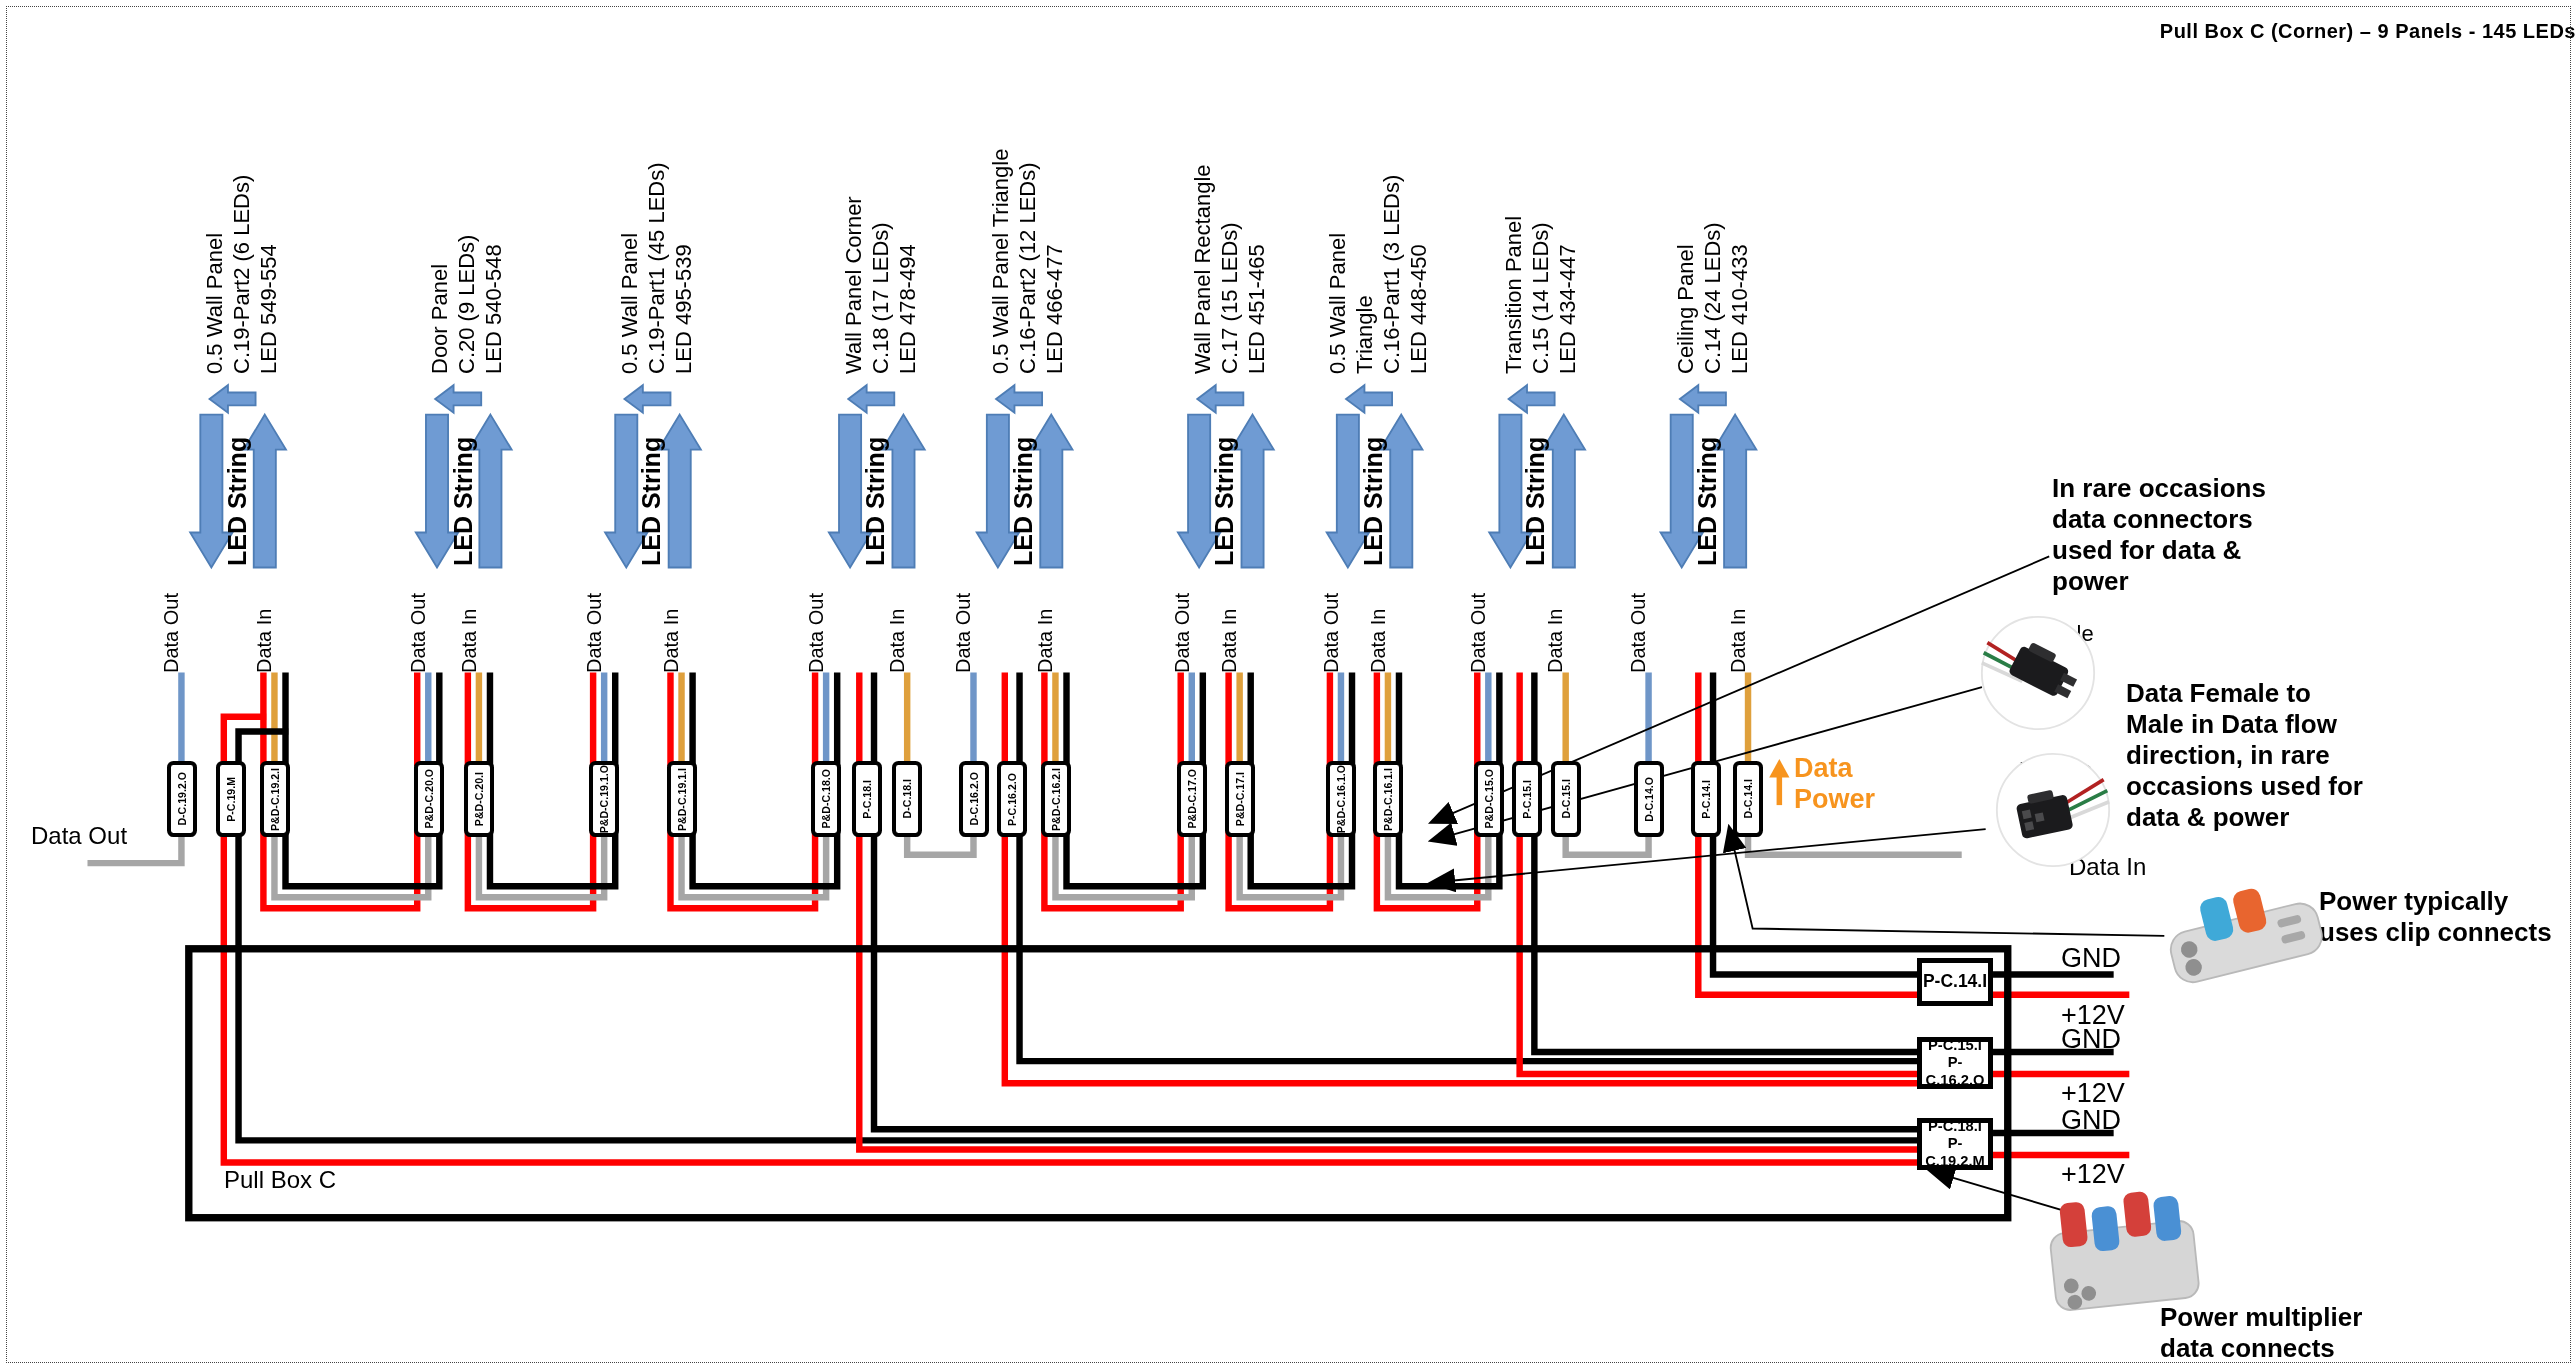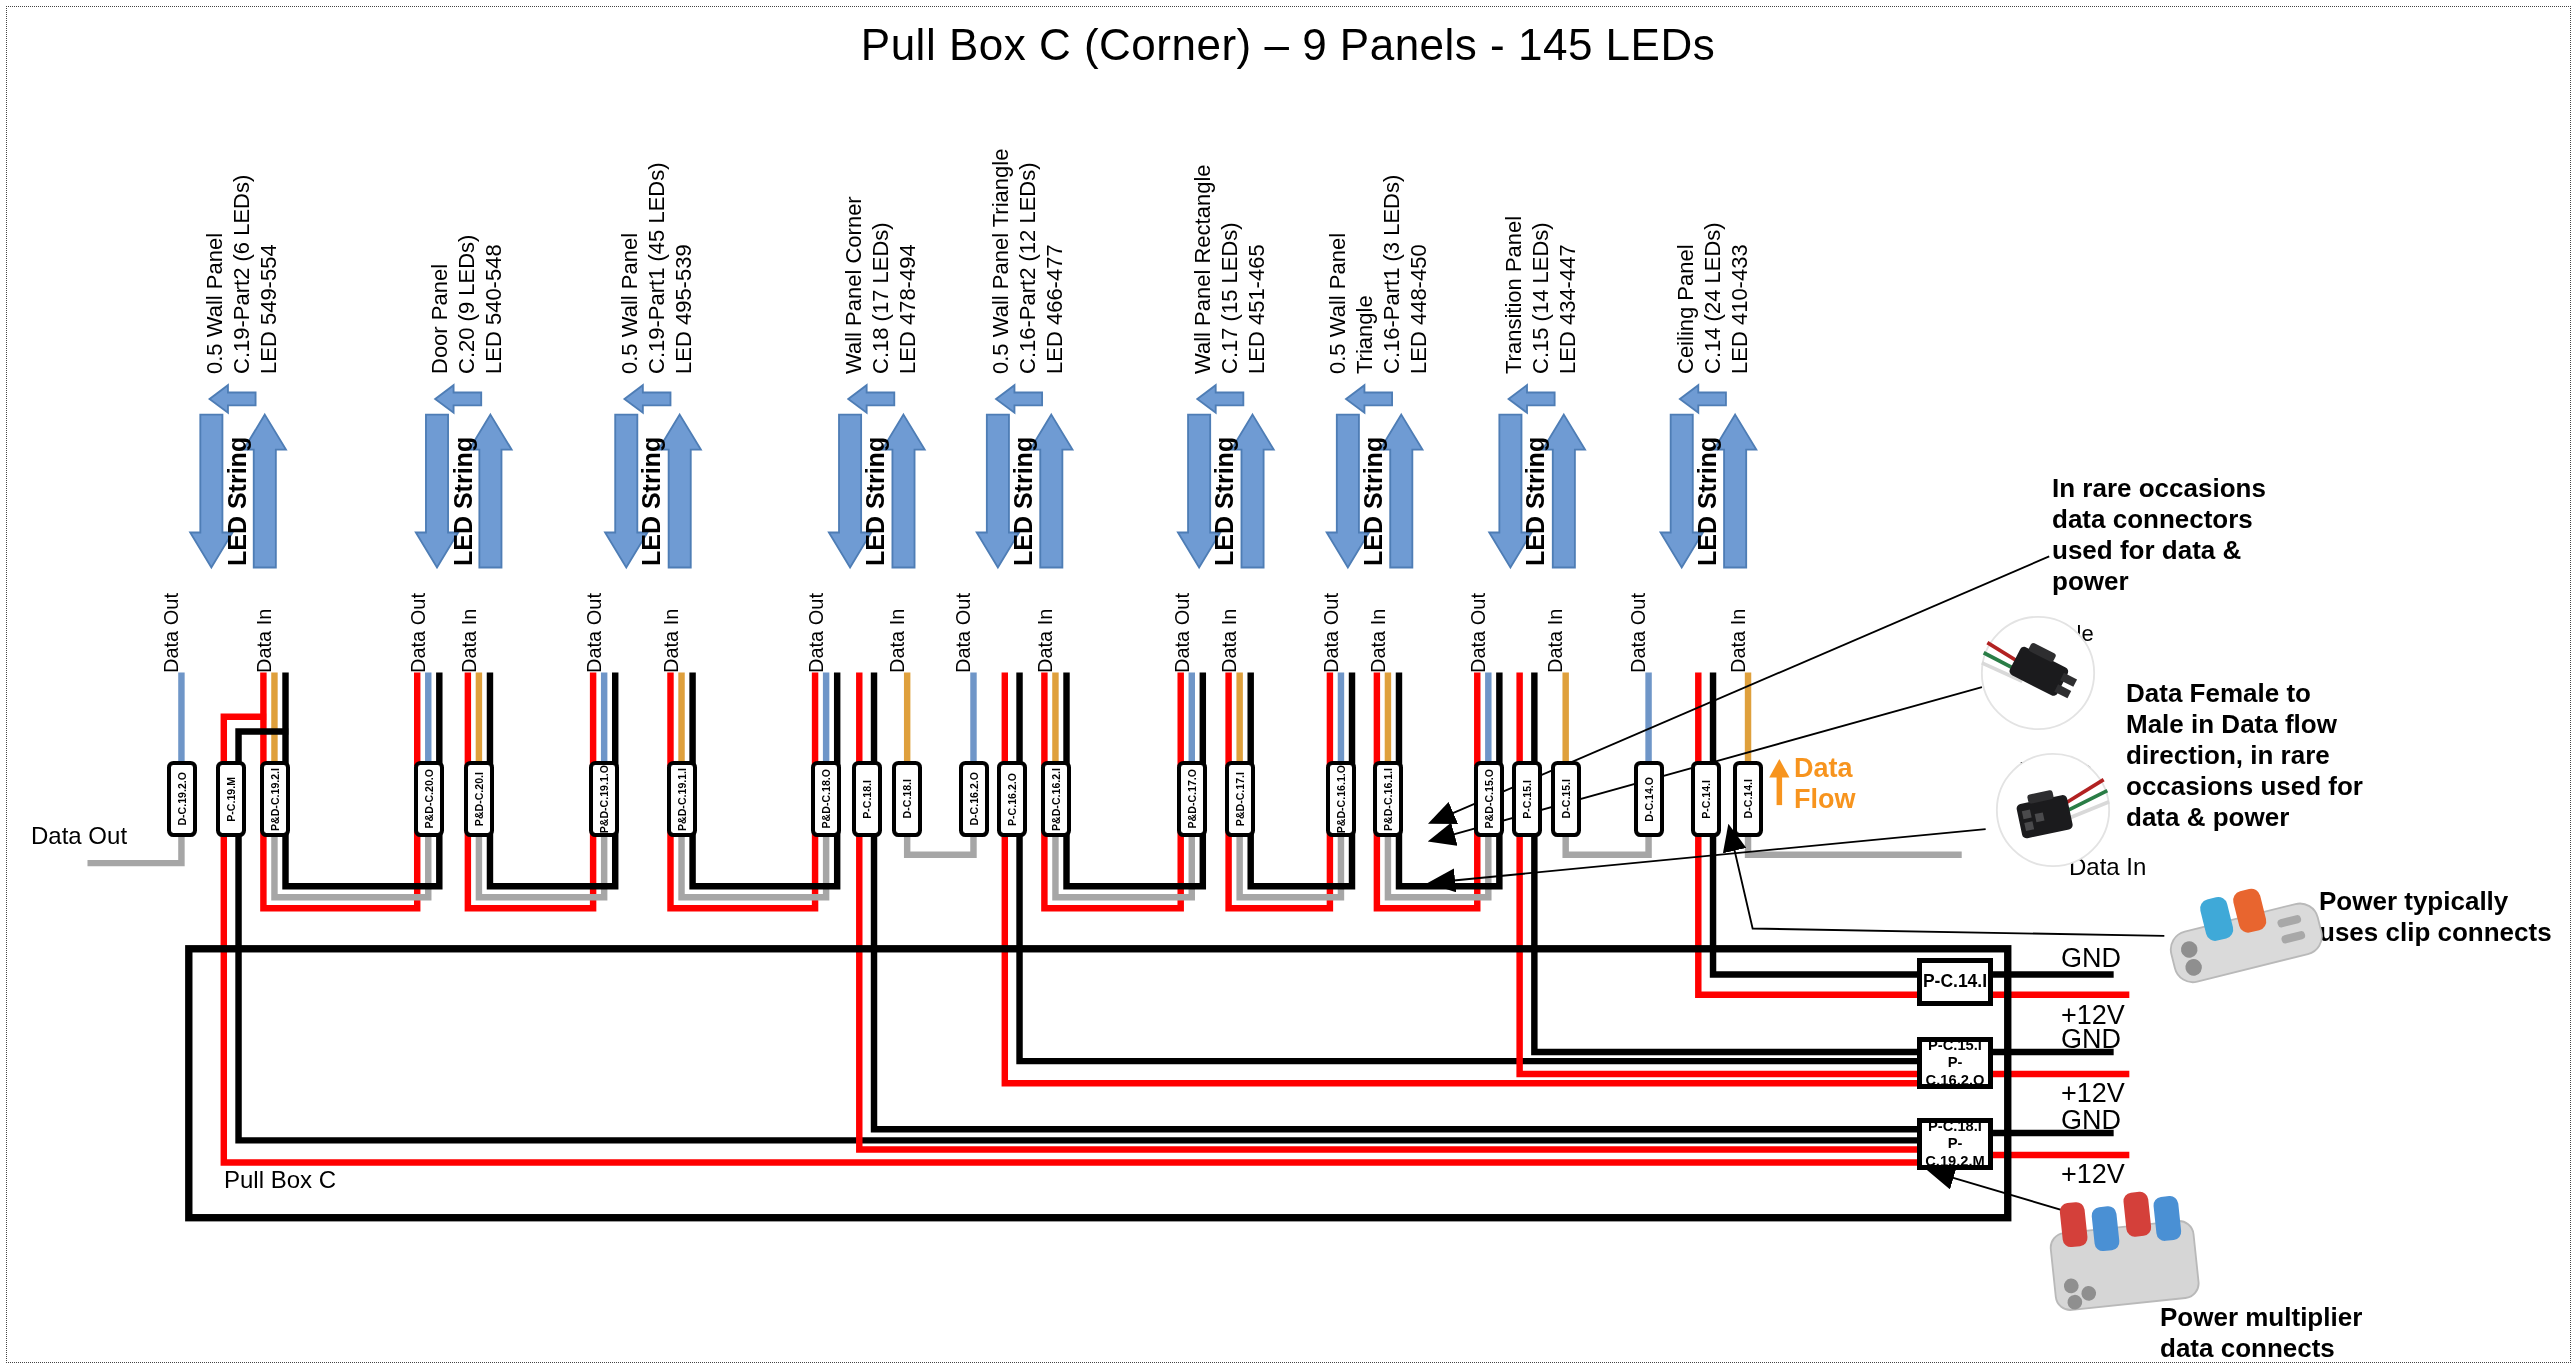--- a/index.html
+++ b/index.html
@@ -1,22 +1,22 @@
 <!DOCTYPE html>
 <html style="font-size:14.7px"><head>
 <meta charset="utf-8">
 <style>
   html,body{margin:0;padding:0;background:#fff;}
   #canvas{position:relative;width:2576px;height:1368px;background:#fff;
           font-family:"Liberation Sans",sans-serif;color:#000;overflow:hidden;}
   #dotted-border{position:absolute;inset:5.5px;border:1.8px dotted #444;pointer-events:none;z-index:9;}
   #wire-svg{position:absolute;left:0;top:0;z-index:1;}
   #overlay{position:absolute;inset:0;z-index:2;}
-  .title{position:absolute;top:20px;left:0;width:100%;text-align:center;
-         font-size:44px;font-weight:normal;letter-spacing:0.5px;}
+  .title{position:absolute;top:20px;left:0;width:100%;text-align:right;
+         font-size:20px;font-weight:bold;letter-spacing:0.5px;}
   .vtext{position:absolute;writing-mode:vertical-rl;transform:rotate(180deg);
          white-space:pre-line;color:#000;}
   .plabel{font-size:22px;line-height:27px;height:262px;}
   .ledlabel{font-size:25px;font-weight:bold;line-height:28px;height:146px;}
   .coltext{font-size:20px;line-height:22px;height:96px;}
   .conn{position:absolute;width:29.5px;height:76px;background:#fff;border:4.6px solid #000;
         border-radius:6.4px;box-sizing:border-box;display:flex;align-items:center;
         justify-content:center;z-index:3;}
   .conn .ctxt{writing-mode:vertical-rl;transform:rotate(180deg);font-size:10.6px;
         font-weight:bold;white-space:nowrap;line-height:18.4px;}
@@ -169,21 +169,21 @@
       <polygon points="1824,433 1844,418 1844,426 1874,426 1874,440 1844,440 1844,448" fill="#6f9bd3" stroke="#4e7db5" stroke-width="2"></polygon>
     </svg>
 
   <div id="overlay">
     <div class="title">Pull Box C (Corner) – 9 Panels -  145 LEDs</div>
 
     <div class="plain" style="left:31px;top:822px">Data Out</div>
     <div class="plain" style="left:224px;top:1166px">Pull Box C</div>
     <div class="plain" style="left:2069px;top:853px">Data In</div>
     <div class="dflow" style="left:1794px;top:753px">Data
-Flow</div>
+Power</div>
 
     <div class="note" style="left:2126px;top:678px">Data Female to
 Male in Data flow
 direction, in rare
 occasions used for
 data &amp; power</div>
     <div class="note" style="left:2052px;top:473px">In rare occasions
 data connectors
 used for data &amp;
 power</div>

